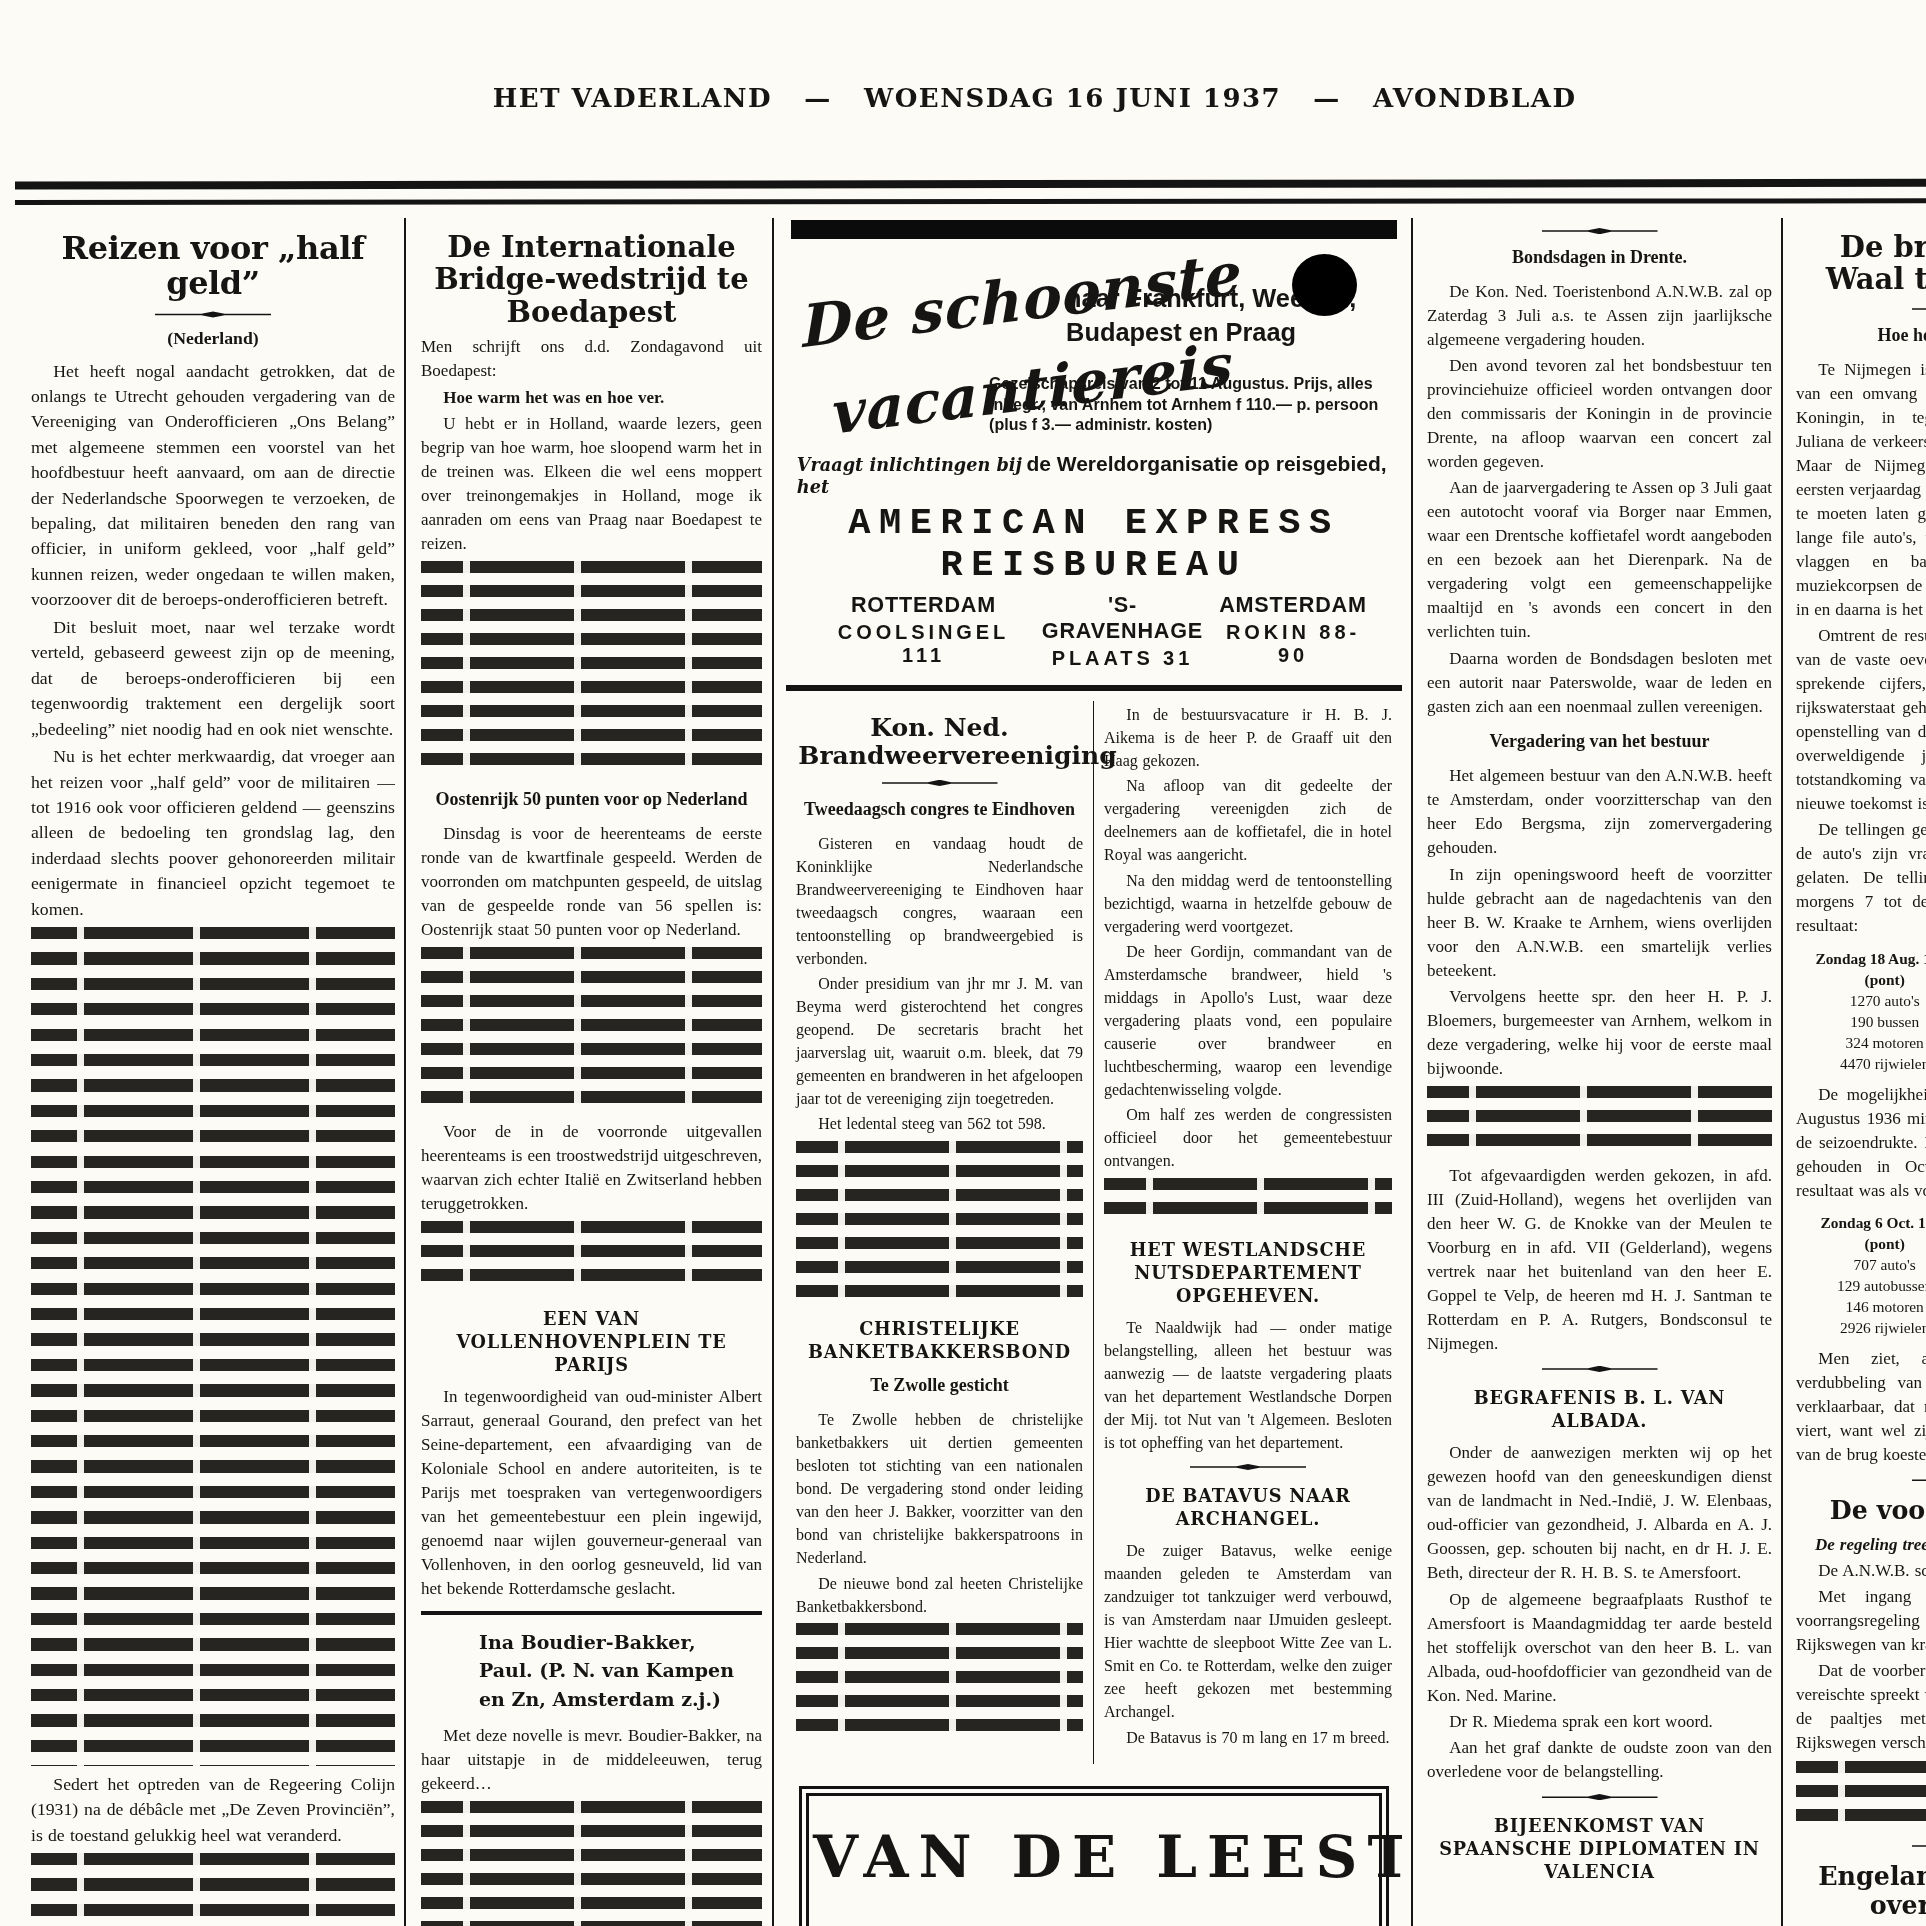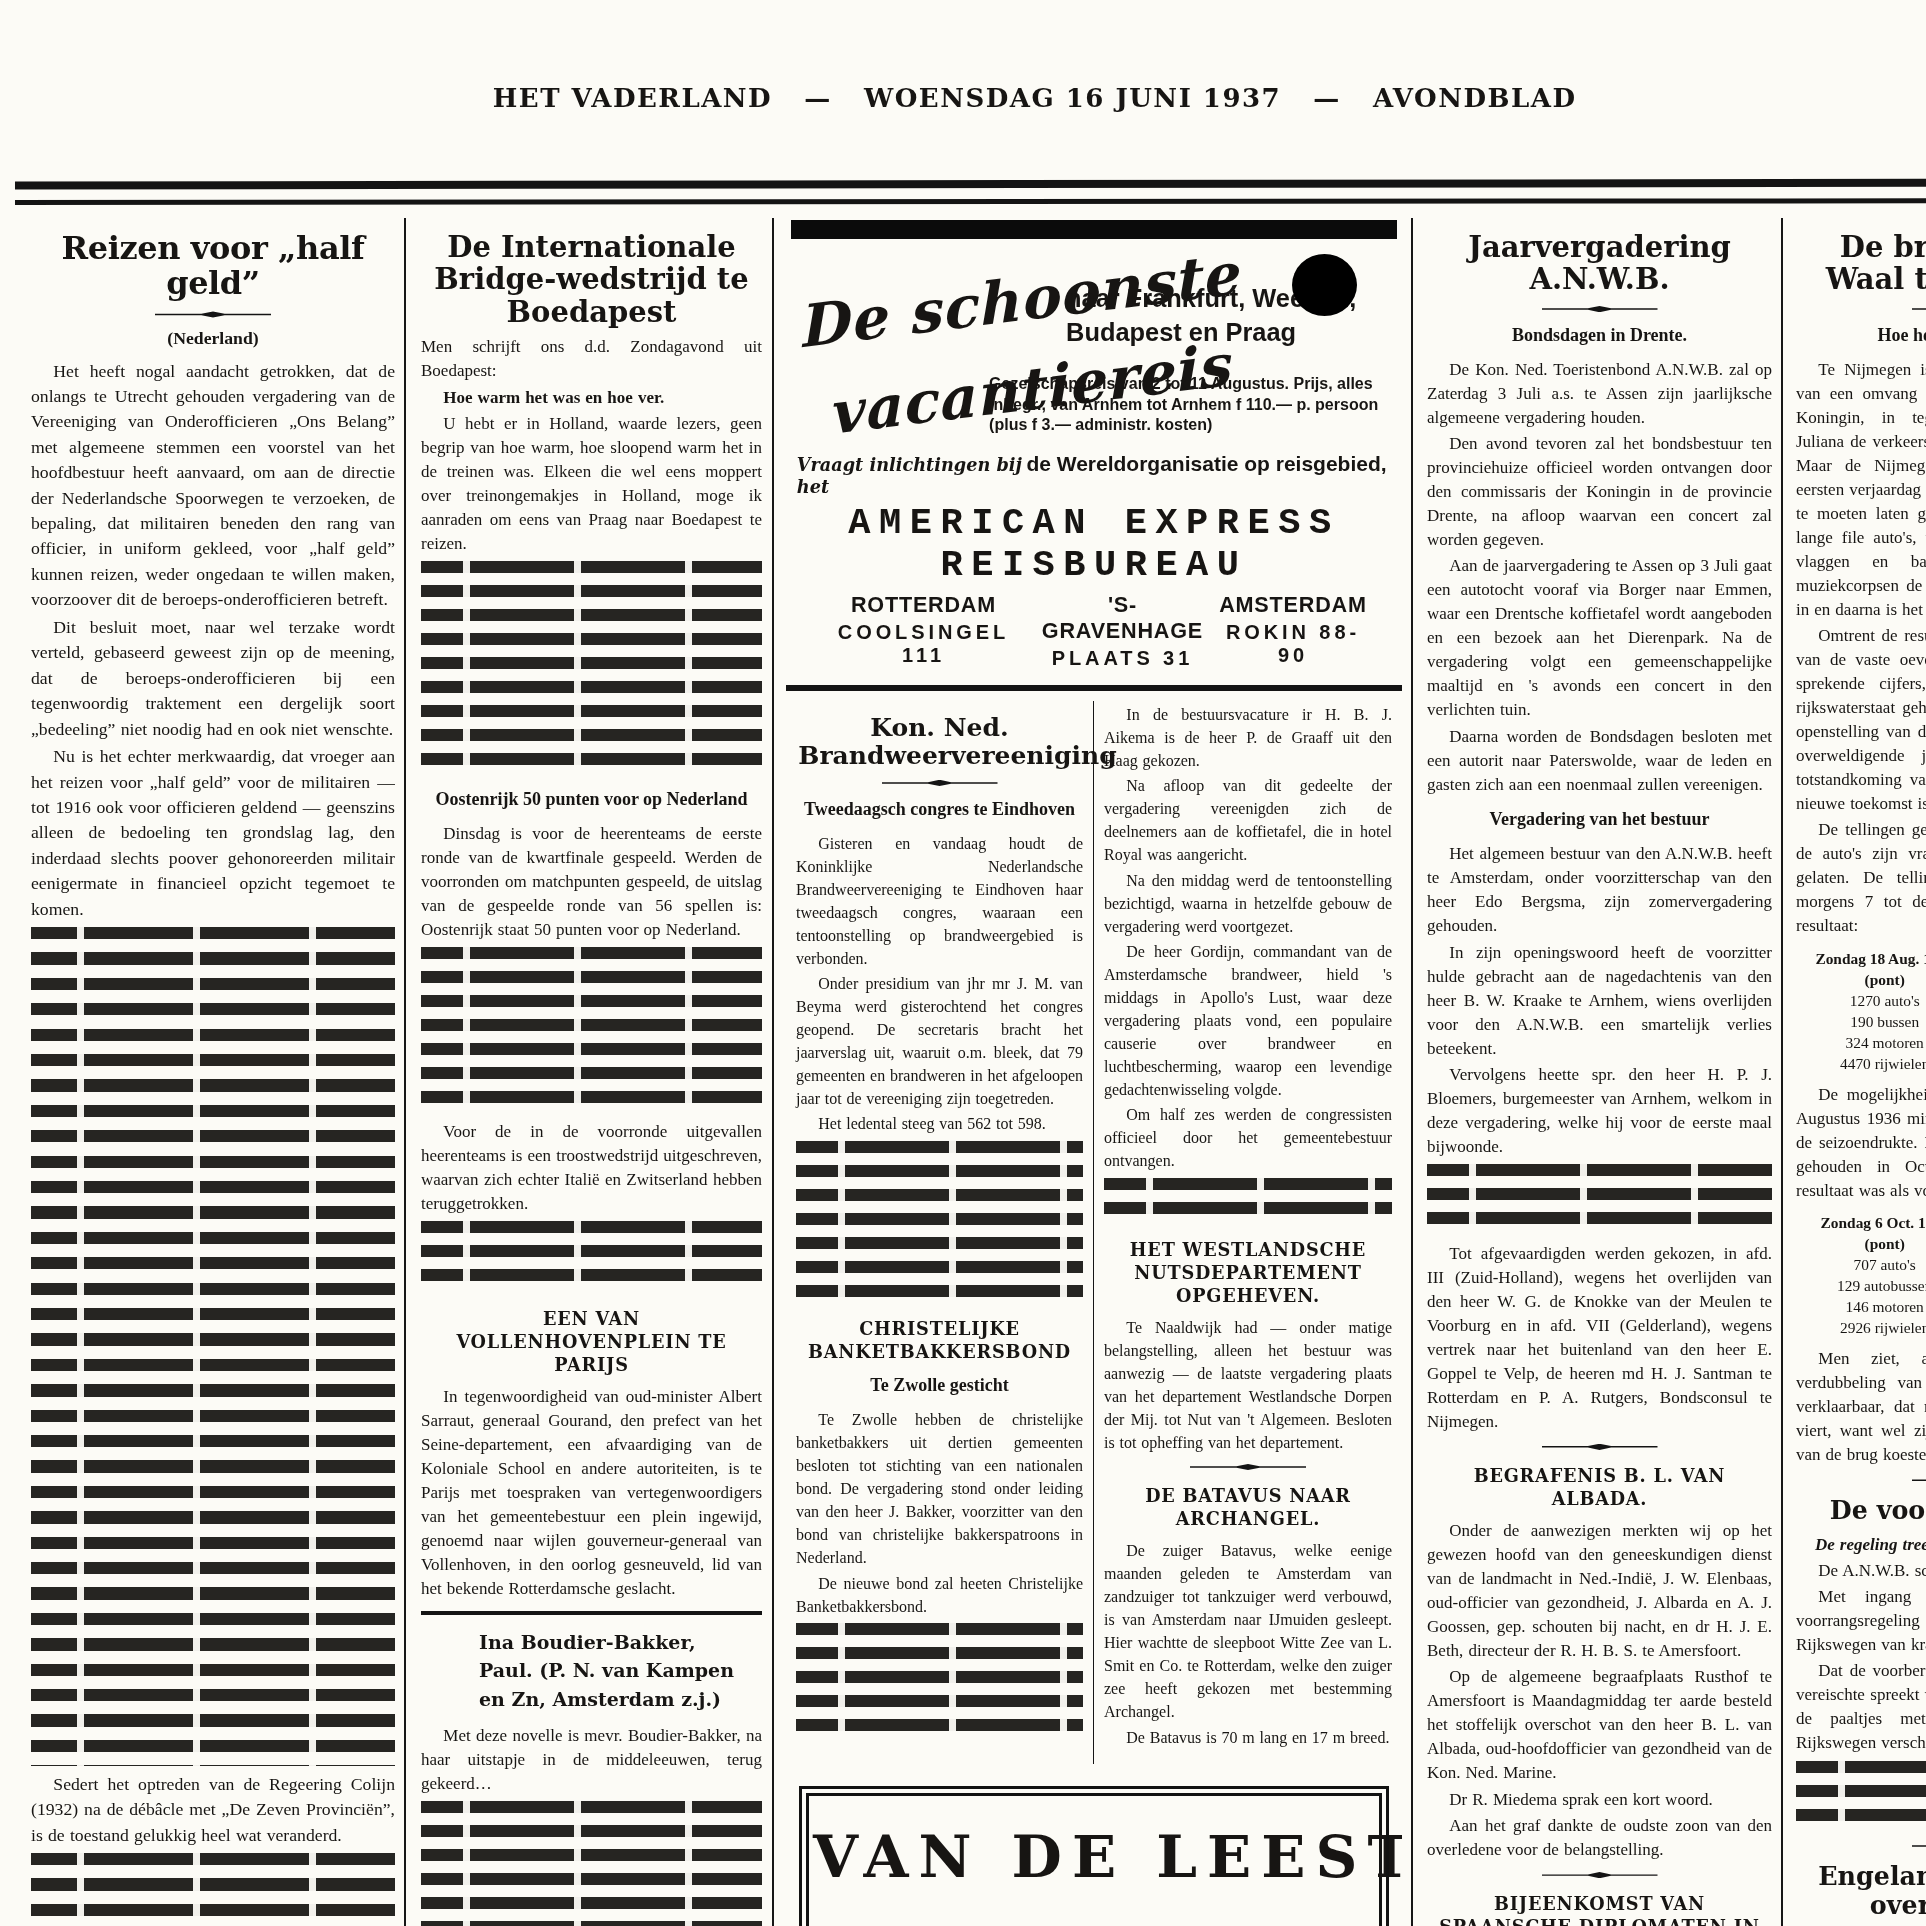--- a/index.html
+++ b/index.html
@@ -109,21 +109,21 @@
   <div class="vrule vr4"></div>
 
   <div class="col" id="col1">
       <div class="headline lg">Reizen voor „half geld”</div>
       <div class="orn"></div>
       <div class="kicker">(Nederland)</div>
       <p class="para">Het heeft nogal aandacht getrokken, dat de onlangs te Utrecht gehouden vergadering van de Vereeniging van Onderofficieren „Ons Belang” met algemeene stemmen een voorstel van het hoofdbestuur heeft aanvaard, om aan de directie der Nederlandsche Spoorwegen te verzoeken, de bepaling, dat militairen beneden den rang van officier, in uniform gekleed, voor „half geld” kunnen reizen, weder ongedaan te willen maken, voorzoover dit de beroeps-onderofficieren betreft.</p>
       <p class="para">Dit besluit moet, naar wel terzake wordt verteld, gebaseerd geweest zijn op de meening, dat de beroeps-onderofficieren bij een tegenwoordig traktement een dergelijk soort „bedeeling” niet noodig had en ook niet wenschte.</p>
       <p class="para">Nu is het echter merkwaardig, dat vroeger aan het reizen voor „half geld” voor de militairen — tot 1916 ook voor officieren geldend — geenszins alleen de bedoeling ten grondslag lag, den inderdaad slechts poover gehonoreerden militair eenigermate in financieel opzicht tegemoet te komen.</p>
       <div class="greek" aria-hidden="true" style="height: 839px;"></div>
-      <p class="para">Sedert het optreden van de Regeering Colijn (1932) na de débâcle met „De Zeven Provinciën”, is de toestand gelukkig heel wat veranderd.</p>
+      <p class="para">Sedert het optreden van de Regeering Colijn (1931) na de débâcle met „De Zeven Provinciën”, is de toestand gelukkig heel wat veranderd.</p>
       <div class="greek" aria-hidden="true" style="height: 712px;"></div>
     </div>
   <div class="col" id="col2">
       <div class="headline md">De Internationale Bridge-wedstrijd te Boedapest</div>
       <p class="para noind">Men schrijft ons d.d. Zondagavond uit Boedapest:</p>
       <p class="para lead">Hoe warm het was en hoe ver.</p>
       <p class="para">U hebt er in Holland, waarde lezers, geen begrip van hoe warm, hoe sloopend warm het in de treinen was. Elkeen die wel eens moppert over treinongemakjes in Holland, moge ik aanraden om eens van Praag naar Boedapest te reizen.</p>
       <div class="greek" aria-hidden="true" style="height: 215px;"></div>
       <div class="subhead">Oostenrijk 50 punten voor op Nederland</div>
       <p class="para">Dinsdag is voor de heerenteams de eerste ronde van de kwartfinale gespeeld. Werden de voorronden om matchpunten gespeeld, de uitslag van de gespeelde ronde van 56 spellen is: Oostenrijk staat 50 punten voor op Nederland.</p>
@@ -196,21 +196,20 @@
           <div class="capshead">DE BATAVUS NAAR ARCHANGEL.</div>
           <p class="para">De zuiger Batavus, welke eenige maanden geleden te Amsterdam van zandzuiger tot tankzuiger werd verbouwd, is van Amsterdam naar IJmuiden gesleept. Hier wachtte de sleepboot Witte Zee van L. Smit en Co. te Rotterdam, welke den zuiger zee heeft gekozen met bestemming Archangel.</p>
           <p class="para">De Batavus is 70 m lang en 17 m breed.</p>
         </div>
       </div>
       <div class="bannerwrap">
         <div class="banner"><span class="banner-text">VAN DE LEESTAFEL</span></div>
       </div>
     </div>
   <div class="col" id="col4">
-      <div class="headline md">Jaarvergadering A.N.W.B.</div>
       <div class="orn"></div>
       <div class="subhead">Bondsdagen in Drente.</div>
       <p class="para">De Kon. Ned. Toeristenbond A.N.W.B. zal op Zaterdag 3 Juli a.s. te Assen zijn jaarlijksche algemeene vergadering houden.</p>
       <p class="para">Den avond tevoren zal het bondsbestuur ten provinciehuize officieel worden ontvangen door den commissaris der Koningin in de provincie Drente, na afloop waarvan een concert zal worden gegeven.</p>
       <p class="para">Aan de jaarvergadering te Assen op 3 Juli gaat een autotocht vooraf via Borger naar Emmen, waar een Drentsche koffietafel wordt aangeboden en een bezoek aan het Dierenpark. Na de vergadering volgt een gemeenschappelijke maaltijd en 's avonds een concert in den verlichten tuin.</p>
       <p class="para">Daarna worden de Bondsdagen besloten met een autorit naar Paterswolde, waar de leden en gasten zich aan een noenmaal zullen vereenigen.</p>
       <div class="subhead">Vergadering van het bestuur</div>
       <p class="para">Het algemeen bestuur van den A.N.W.B. heeft te Amsterdam, onder voorzitterschap van den heer Edo Bergsma, zijn zomervergadering gehouden.</p>
       <p class="para">In zijn openingswoord heeft de voorzitter hulde gebracht aan de nagedachtenis van den heer B. W. Kraake te Arnhem, wiens overlijden voor den A.N.W.B. een smartelijk verlies beteekent.</p>
       <p class="para">Vervolgens heette spr. den heer H. P. J. Bloemers, burgemeester van Arnhem, welkom in deze vergadering, welke hij voor de eerste maal bijwoonde.</p>

